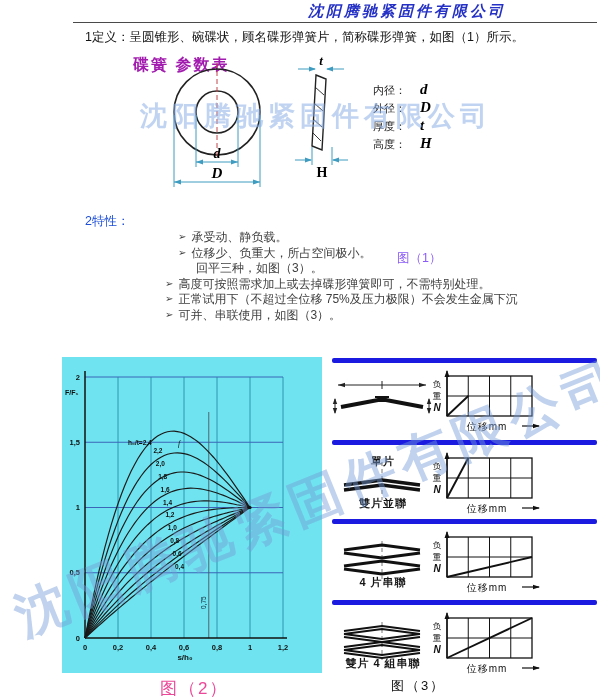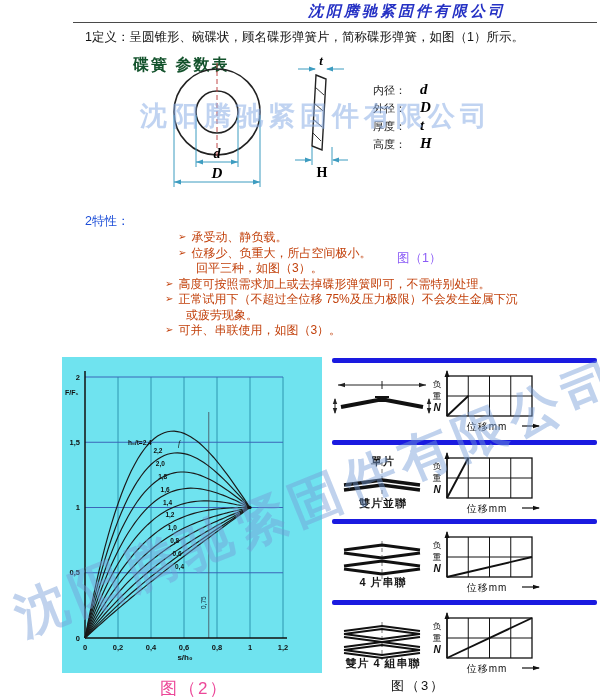--- a/index.html
+++ b/index.html
@@ -6,38 +6,38 @@
   .canvas{position:relative;width:600px;height:700px;background:#ffffff;overflow:hidden;
           font-family:"Liberation Sans","DejaVu Sans",sans-serif;color:#111;}
   
   .company{position:absolute;left:308px;top:2px;width:220px;font-size:15px;font-weight:bold;
            font-style:italic;color:#2531c4;letter-spacing:3px;white-space:nowrap;
            font-family:"Liberation Serif","DejaVu Serif",serif;}
   .header-line{position:absolute;left:73px;top:22px;width:524px;border-top:1.6px solid #4a4a4a;}
   .definition{position:absolute;left:85px;top:29px;font-size:12.5px;white-space:nowrap;color:#141414;}
   
   .fig1{position:absolute;left:120px;top:55px;width:345px;height:160px;}
-  .fig1-title{position:absolute;left:13px;top:0px;font-size:16px;font-weight:bold;letter-spacing:2px;color:#14532d;}
+  .fig1-title{position:absolute;left:13px;top:0px;font-size:16px;font-weight:bold;letter-spacing:2px;color:#a21caf;}
   .fig1-caption{position:absolute;left:277px;top:195px;font-size:12.5px;color:#8b5cf6;}
   .fig1-legend{position:absolute;left:0;top:0;width:345px;height:160px;pointer-events:none;}
   .leg-row{position:absolute;left:253px;font-size:11px;color:#222;white-space:nowrap;}
   .leg-val{font-family:"Liberation Serif","DejaVu Serif",serif;font-weight:bold;font-size:15px;
            font-style:italic;margin-left:14px;color:#000;}
   
   .wm-h{position:absolute;left:140px;top:98px;font-size:27px;font-weight:bold;letter-spacing:5px;
         color:rgba(140,175,230,0.55);white-space:nowrap;z-index:6;pointer-events:none;
         font-family:"Liberation Serif","DejaVu Serif",serif;}
   .wm-diag{position:absolute;left:18px;top:585px;font-size:52px;font-weight:bold;letter-spacing:7px;
         color:rgba(115,155,215,0.45);white-space:nowrap;z-index:10;pointer-events:none;
         transform:rotate(-22deg);transform-origin:left center;
         font-family:"Liberation Serif","DejaVu Serif",serif;}
   
   .features-heading{position:absolute;left:85px;top:213px;font-size:12.5px;color:#1d4ed8;}
   .features-list{position:absolute;left:0;top:230px;width:600px;}
-  .feat-item{font-size:12px;line-height:15.5px;white-space:nowrap;color:#c2410c;}
+  .feat-item{font-size:12px;line-height:15.5px;white-space:nowrap;color:#404040;}
   .feat-item.ind1{padding-left:178px;} .feat-item.ind0{padding-left:165px;}
   .feat-item.ind1.cont{padding-left:196px;} .feat-item.ind0.cont{padding-left:186px;}
   .feat-marker{margin-right:5px;font-size:10px;position:relative;top:-1px;}
   
   .fig2{position:absolute;left:62px;top:357px;width:260px;height:316px;background:#6fe3ef;}
   .fig2-caption{position:absolute;left:160px;top:677px;font-size:17px;letter-spacing:2px;color:#ec4899;}
   
   .fig3-col{position:absolute;left:330px;top:355px;width:270px;height:325px;}
   .fig3-bar{position:absolute;left:2px;width:265px;height:5px;background:#1a1ae0;border-radius:2px;}
   .fig3-label{position:absolute;left:0px;width:106px;text-align:center;font-size:11px;font-weight:bold;
@@ -121,21 +121,20 @@
 
   <div class="wm-h">沈阳腾驰紧固件有限公司</div>
 
   <div class="features-heading">2特性：</div>
   <div class="features-list" id="features-list">
       <div class="feat-item ind1"><span class="feat-marker">➢</span><span>承受动、静负载。</span></div>
       <div class="feat-item ind1"><span class="feat-marker">➢</span><span>位移少、负重大，所占空间极小。</span></div>
       <div class="feat-item ind1 cont"><span>回平三种，如图（3）。</span></div>
       <div class="feat-item ind0"><span class="feat-marker">➢</span><span>高度可按照需求加上或去掉碟形弹簧即可，不需特别处理。</span></div>
       <div class="feat-item ind0"><span class="feat-marker">➢</span><span>正常试用下（不超过全位移 75%及压力极限）不会发生金属下沉</span></div>
-      <div class="feat-item ind0 cont"><span>或疲劳现象。</span></div>
       <div class="feat-item ind0"><span class="feat-marker">➢</span><span>可并、串联使用，如图（3）。</span></div>
     </div>
 
   <div class="fig2">
     <svg id="fig2-svg" width="260" height="316" viewBox="0 0 260 316">
         <line x1="56" y1="281" x2="56" y2="20" stroke="#2f96b0" stroke-width="1"></line>
         <line x1="89" y1="281" x2="89" y2="20" stroke="#2f96b0" stroke-width="1"></line>
         <line x1="122" y1="281" x2="122" y2="20" stroke="#2f96b0" stroke-width="1"></line>
         <line x1="155" y1="281" x2="155" y2="20" stroke="#2f96b0" stroke-width="1"></line>
         <line x1="188" y1="281" x2="188" y2="20" stroke="#2f96b0" stroke-width="1"></line>

